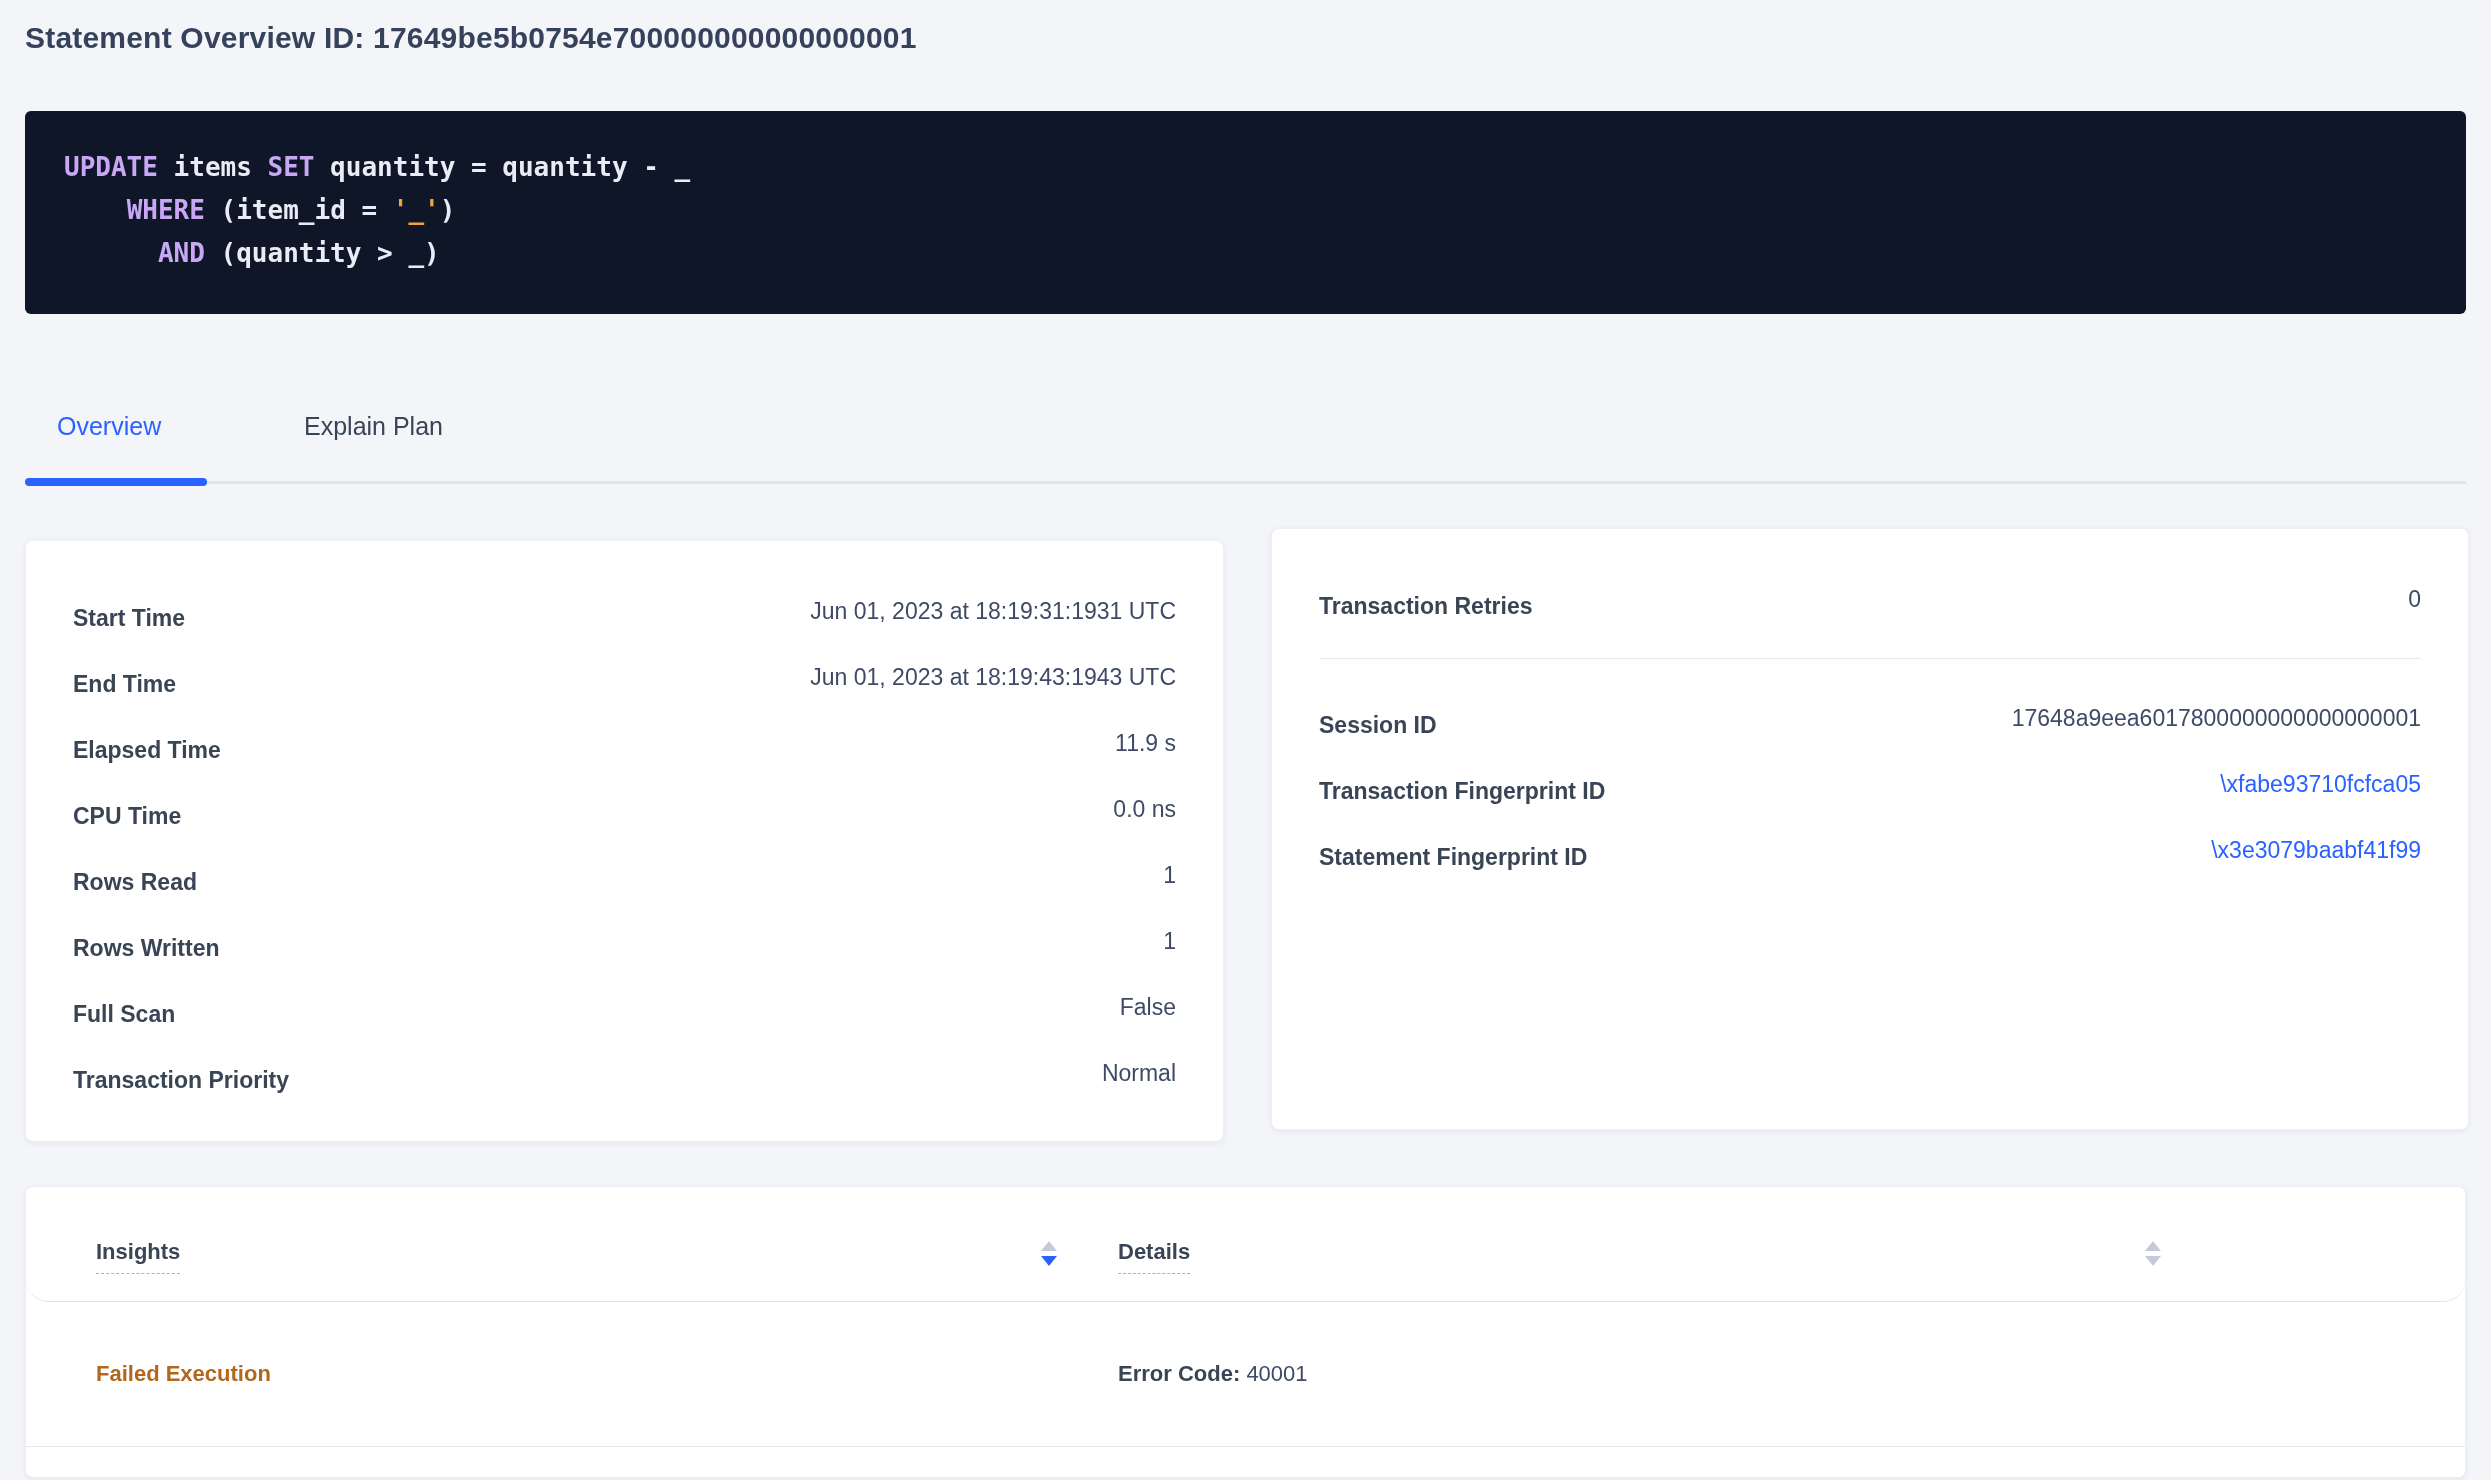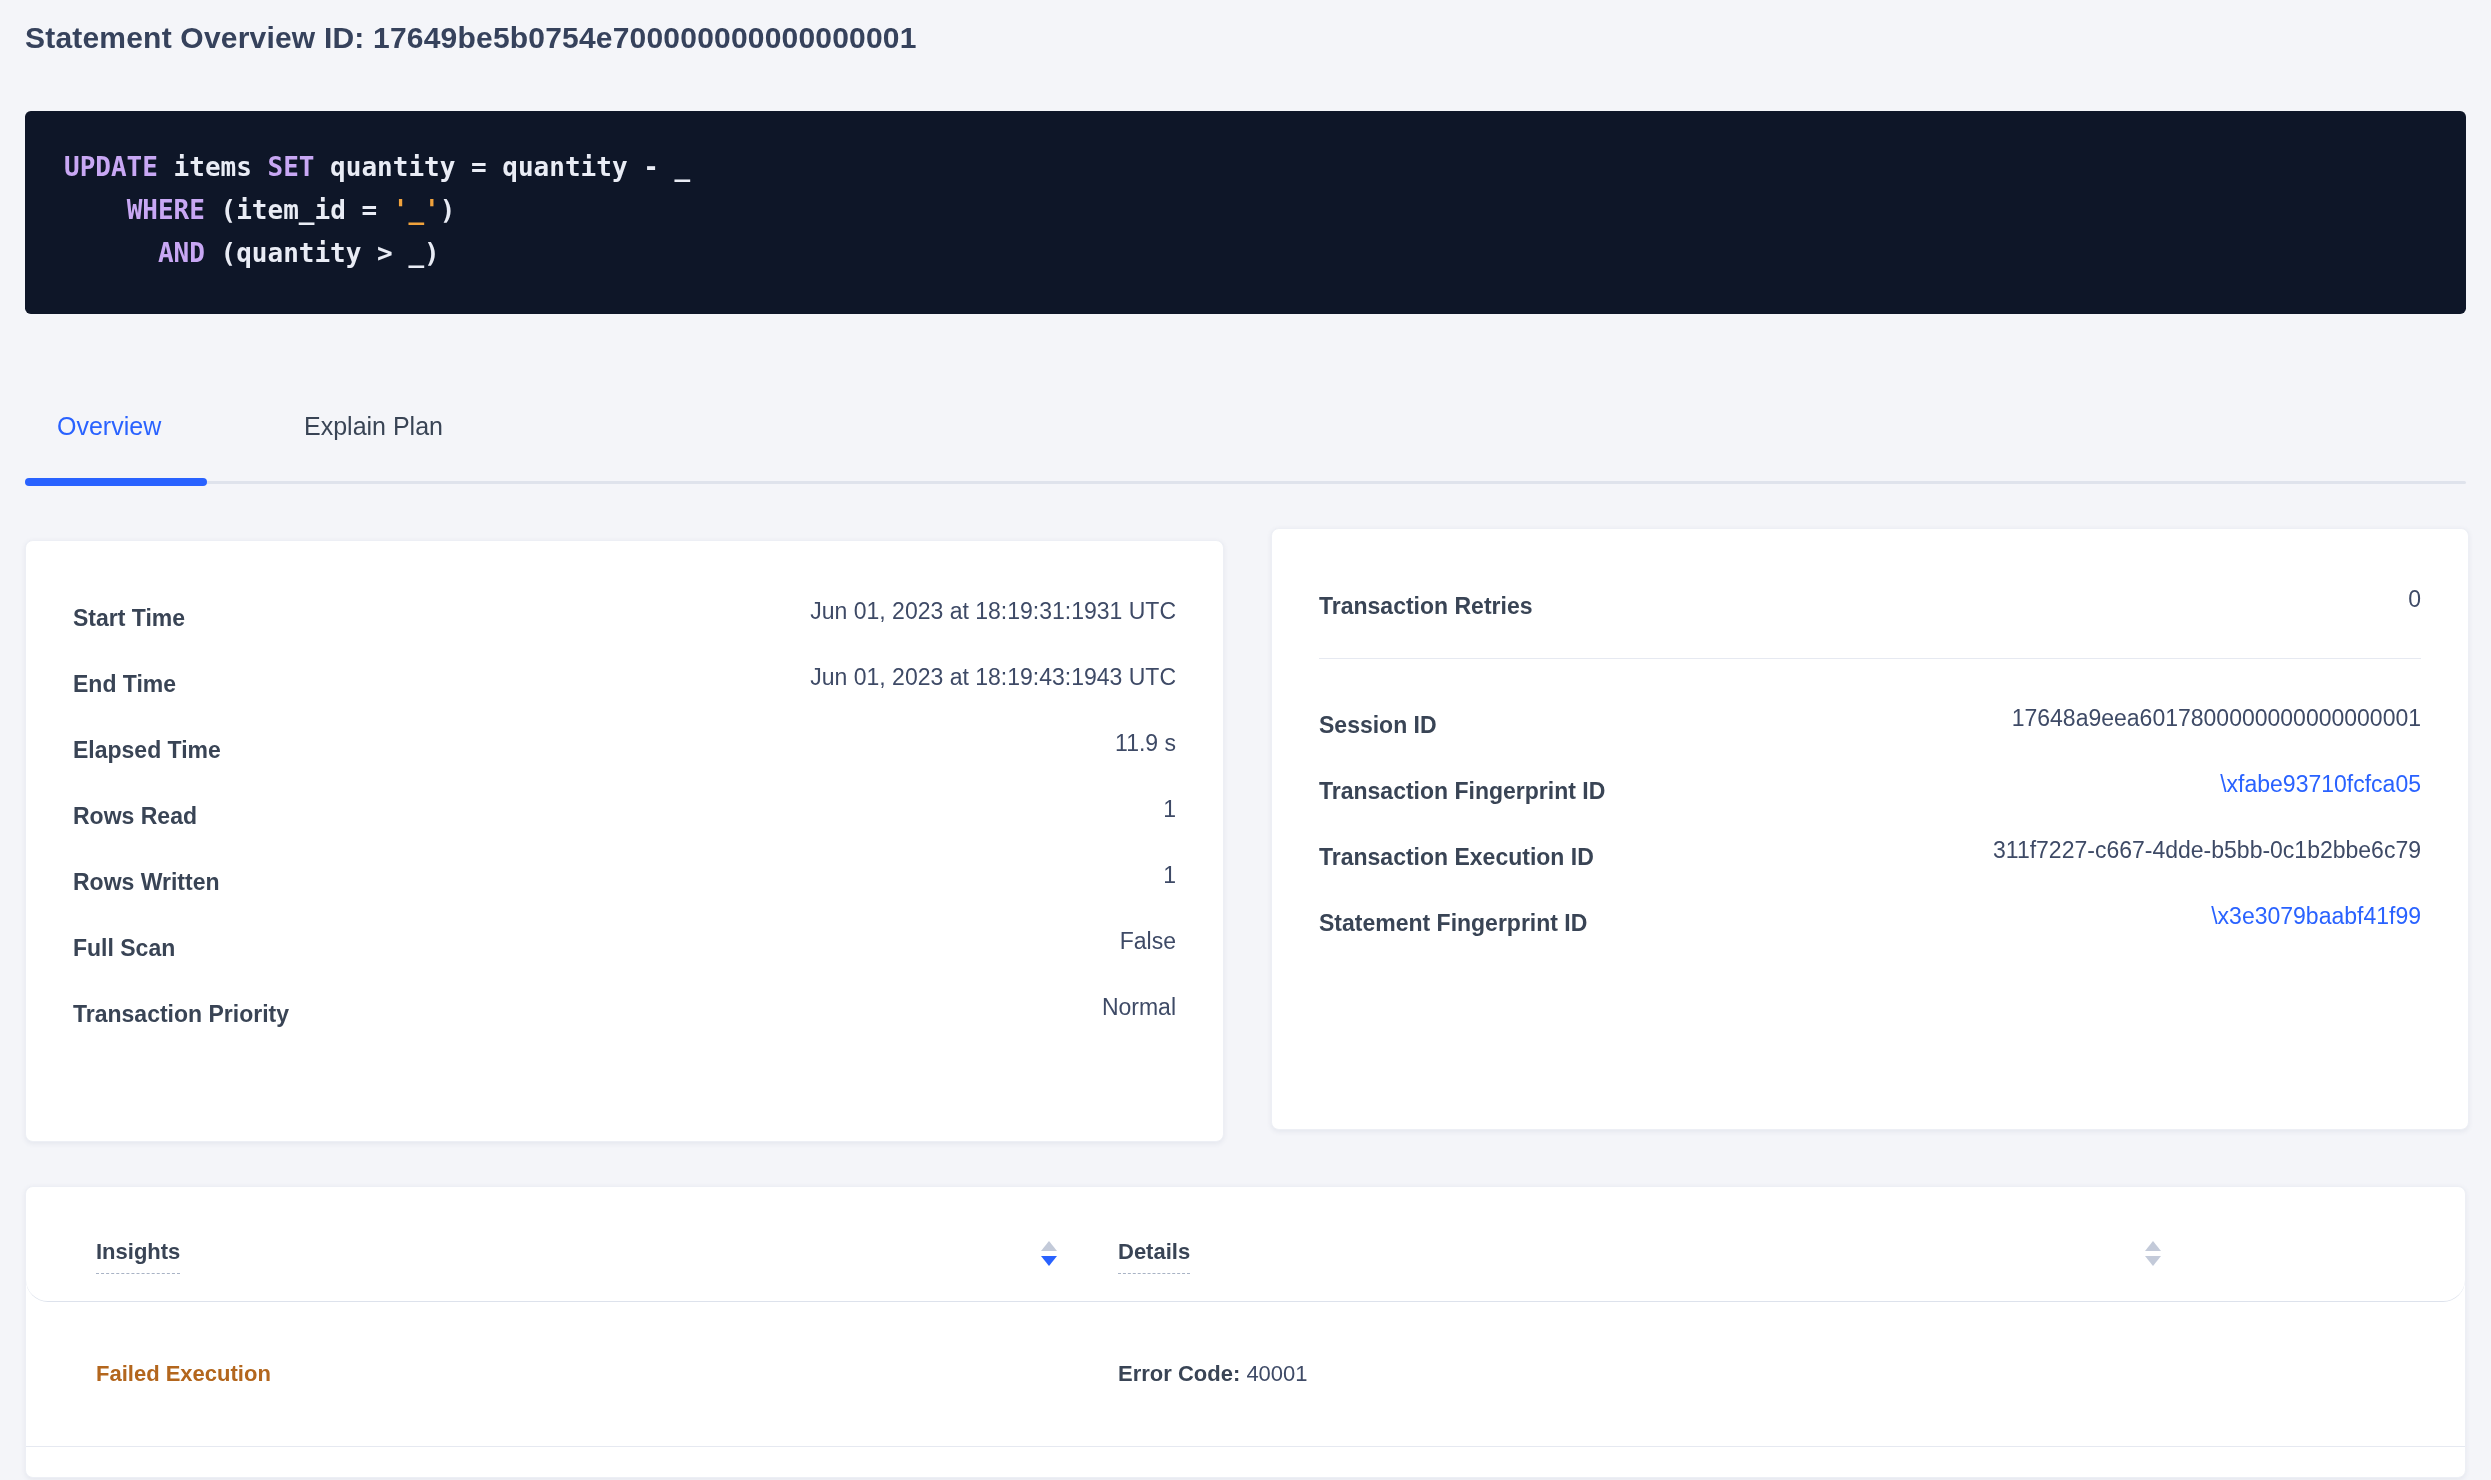--- a/index.html
+++ b/index.html
@@ -136,20 +136,24 @@
   </div>
   <div class="stat-row">
     <span class="stat-label">End Time</span>
     <span class="stat-value">Jun 01, 2023 at 18:19:43:1943 UTC</span>
   </div>
   <div class="stat-row">
     <span class="stat-label">Elapsed Time</span>
     <span class="stat-value">11.9 s</span>
   </div>
   <div class="stat-row">
+    <span class="stat-label">CPU Time</span>
+    <span class="stat-value">0.0 ns</span>
+  </div>
+  <div class="stat-row">
     <span class="stat-label">Rows Read</span>
     <span class="stat-value">1</span>
   </div>
   <div class="stat-row">
     <span class="stat-label">Rows Written</span>
     <span class="stat-value">1</span>
   </div>
   <div class="stat-row">
     <span class="stat-label">Full Scan</span>
     <span class="stat-value">False</span>
@@ -166,24 +170,20 @@
     <span class="stat-value">0</span>
   </div>
   <div class="card-divider"></div>
   <div class="stat-row">
     <span class="stat-label">Session ID</span>
     <span class="stat-value">17648a9eea6017800000000000000001</span>
   </div>
   <div class="stat-row">
     <span class="stat-label">Transaction Fingerprint ID</span>
     <span class="stat-value link-value">\xfabe93710fcfca05</span>
-  </div>
-  <div class="stat-row">
-    <span class="stat-label">Transaction Execution ID</span>
-    <span class="stat-value">311f7227-c667-4dde-b5bb-0c1b2bbe6c79</span>
   </div>
   <div class="stat-row">
     <span class="stat-label">Statement Fingerprint ID</span>
     <span class="stat-value link-value">\x3e3079baabf41f99</span>
   </div>
 </div>
 
 <div class="card card-bottom">
   <div class="tbl-header">
     <span class="th-label th-insights">Insights</span>

